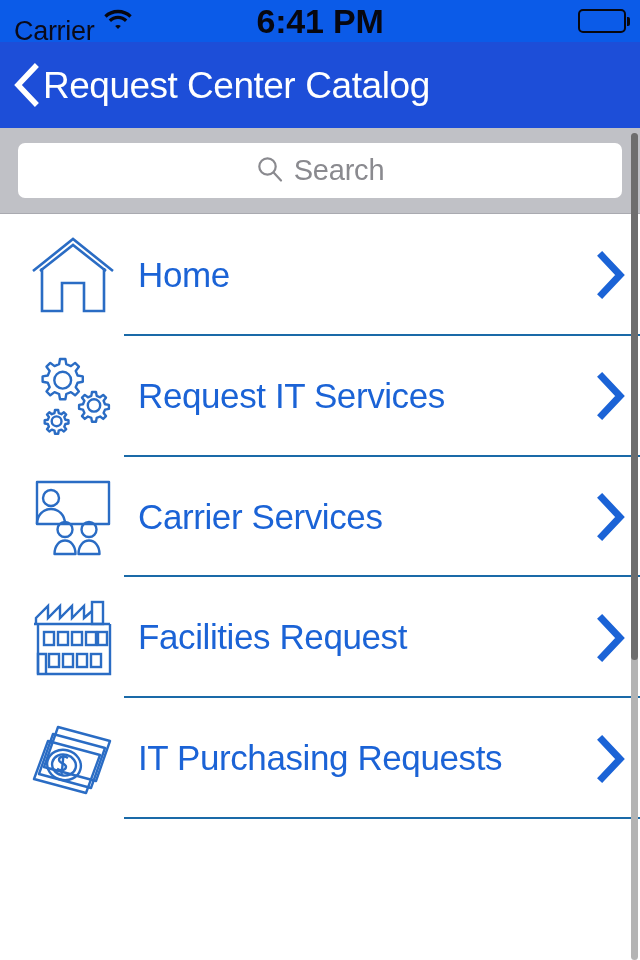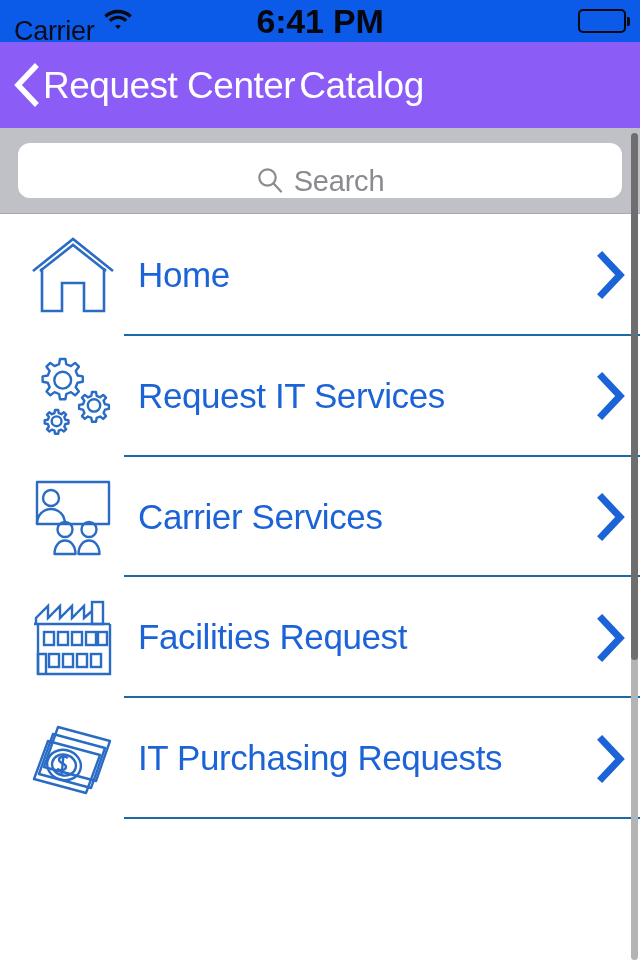--- a/index.html
+++ b/index.html
@@ -23,41 +23,41 @@
                display:flex; align-items:center; justify-content:center; }
   .sb-time { font-size:34px; font-weight:bold; color:#07070f; letter-spacing:-0.2px; }
   .sb-right { position:absolute; right:10px; top:0; height:42px; display:flex; align-items:center; }
   .batt { width:48px; height:24px; border:2px solid #07070f; border-radius:5px; padding:2px; }
   .batt-fill { width:100%; height:100%; background:#07070f; border-radius:2px; }
   .batt-cap { width:3px; height:9px; background:#07070f; border-radius:0 2px 2px 0; margin-left:1px; }
 
   
   .navbar {
     position:absolute; top:42px; left:0; width:640px; height:86px;
-    background:#8b5cf6;
+    background:#1d4ed8;
     display:flex; align-items:center;
   }
   .nav-back {
     display:flex; align-items:center; gap:4px; padding-left:13px; cursor:pointer;
     height:86px;
   }
   .nav-chev { width:26px; height:44px; flex:0 0 auto; }
   .nav-back-label { font-size:37px; color:#ffffff; letter-spacing:-0.5px; line-height:1; }
-  .nav-title { font-size:37px; color:#ffffff; letter-spacing:-0.4px; line-height:1; margin-left:4px; }
+  .nav-title { font-size:37px; color:#ffffff; letter-spacing:-0.4px; line-height:1; margin-left:10px; }
 
   
   .searchbar {
     position:absolute; top:128px; left:0; width:640px; height:86px;
     background:#C0C1C6;
     display:flex; align-items:center; justify-content:center;
     border-bottom:1px solid #a9aab0;
   }
   .search-field {
-    width:604px; height:55px; background:#ffffff; border-radius:12px;
-    display:flex; align-items:flex-end; justify-content:center; gap:10px;
+    width:604px; height:55px; background:#ffffff; border-radius:7px;
+    display:flex; align-items:center; justify-content:center; gap:10px;
     cursor:text;
   }
   .search-ph { font-size:29px; color:#8a8a8f; letter-spacing:-0.2px; }
 
   
   .list { position:absolute; top:215px; left:12px; width:640px; bottom:0; background:#ffffff; }
   .row { position:relative; height:120.8px; display:flex; align-items:center; }
   .row-icon {
     width:96px; margin-left:13px; flex:0 0 auto;
     display:flex; align-items:center; justify-content:center;

